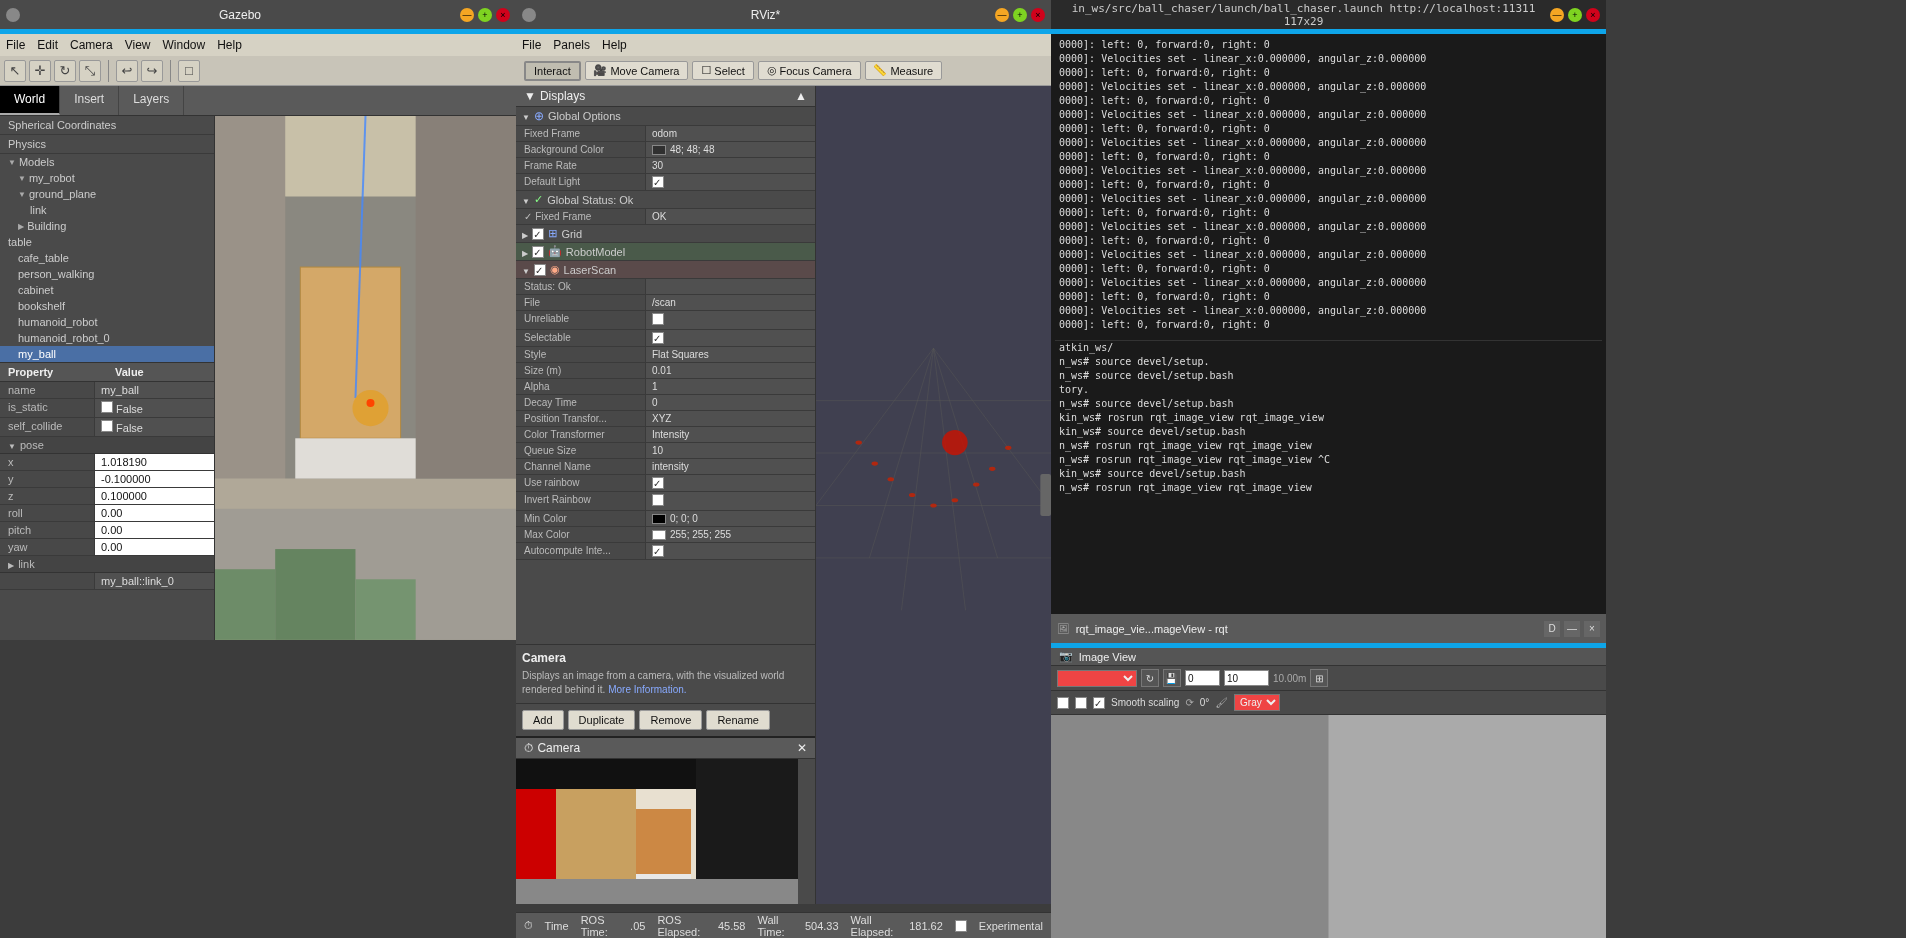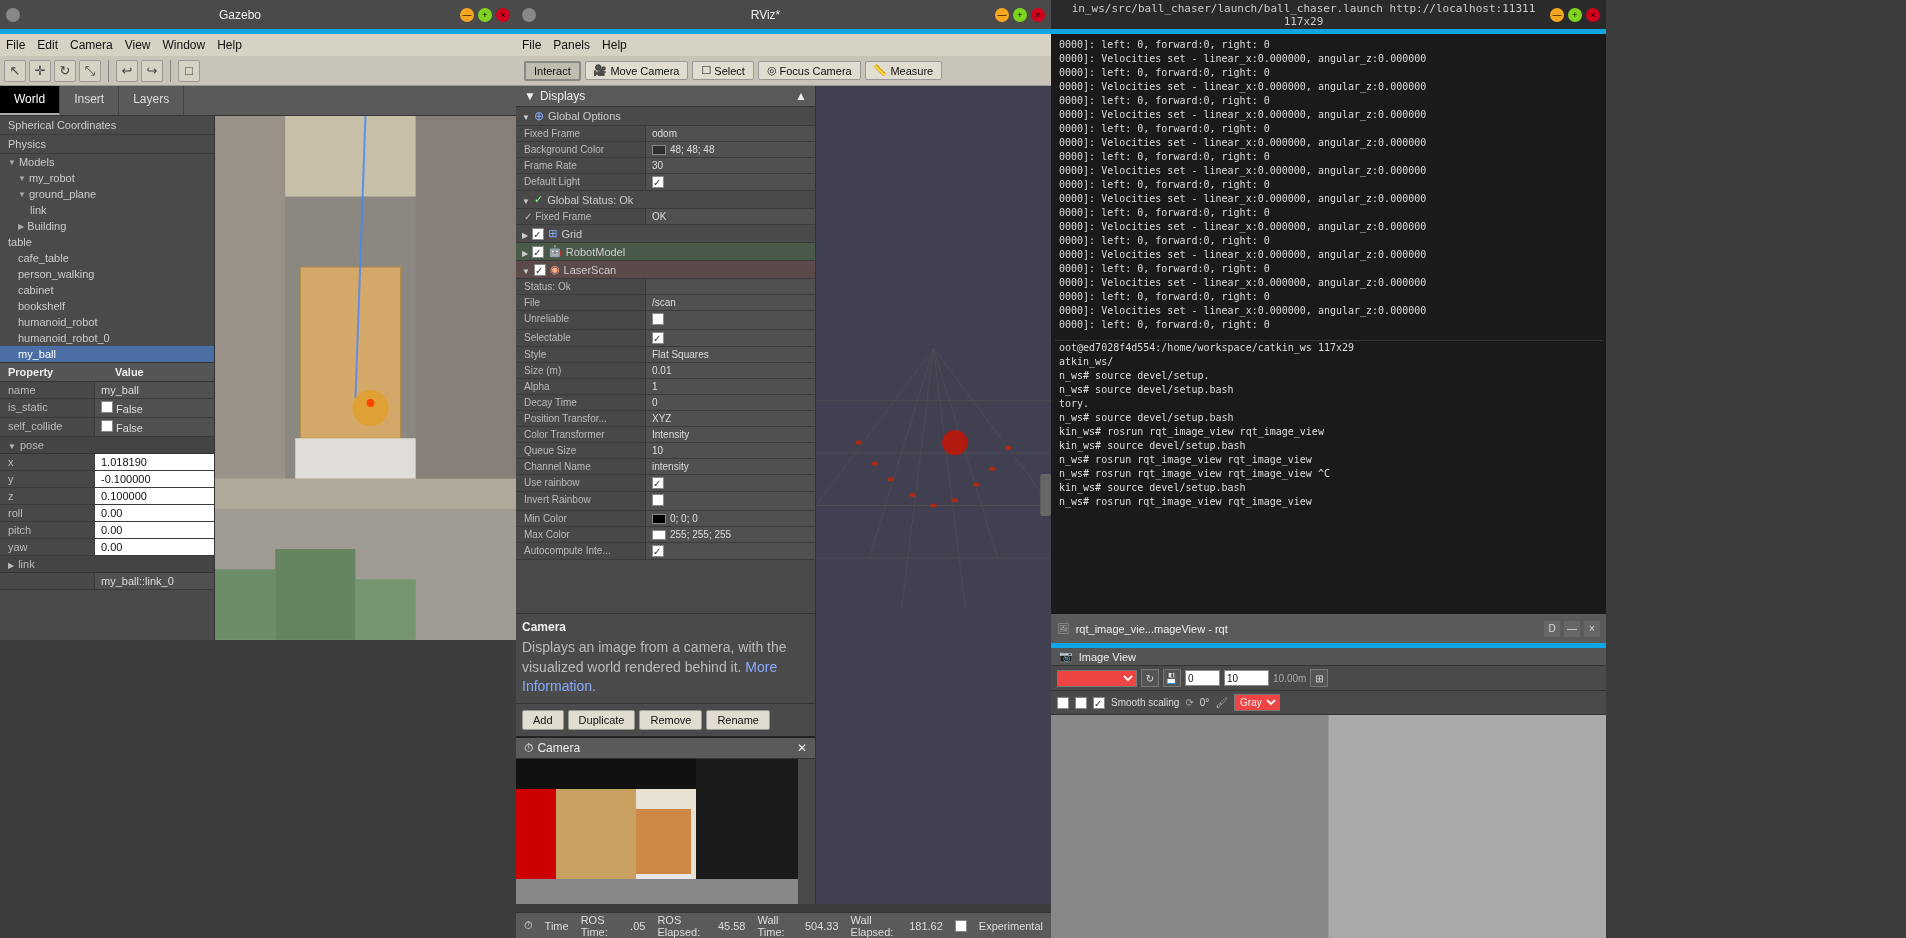--- a/index.html
+++ b/index.html
@@ -791,21 +791,21 @@
         <div class="display-prop">
           <div class="dp-name">Autocompute Inte...</div>
           <div class="dp-value">
             <span class="check-box checked"></span>
           </div>
         </div>
       </div>
 
       <div style="background:#4a4a4a;padding:6px;border-top:1px solid #333;">
         <div style="font-size:12px;font-weight:bold;color:#eee;margin-bottom:4px;">Camera</div>
-        <div style="font-size:14px;color:#bbb;line-height:1.4;">
+        <div style="font-size:10px;color:#bbb;line-height:1.4;">
           <span>Displays an image from a camera, with the visualized world rendered behind it.</span>
           <a style="color:#88aaff;cursor:pointer;">More Information.</a>
         </div>
       </div>
 
       <div class="display-buttons">
         <button class="display-btn">Add</button>
         <button class="display-btn">Duplicate</button>
         <button class="display-btn">Remove</button>
         <button class="display-btn">Rename</button>
@@ -923,21 +923,20 @@
     <div class="terminal-line">0000]: left: 0, forward:0, right: 0</div>
     <div class="terminal-line">0000]: Velocities set - linear_x:0.000000, angular_z:0.000000</div>
     <div class="terminal-line">0000]: left: 0, forward:0, right: 0</div>
     <div class="terminal-line">0000]: Velocities set - linear_x:0.000000, angular_z:0.000000</div>
     <div class="terminal-line">0000]: left: 0, forward:0, right: 0</div>
     <div class="terminal-line">0000]: Velocities set - linear_x:0.000000, angular_z:0.000000</div>
     <div class="terminal-line">0000]: left: 0, forward:0, right: 0</div>
     <div class="terminal-line">0000]: Velocities set - linear_x:0.000000, angular_z:0.000000</div>
     <div class="terminal-line">0000]: left: 0, forward:0, right: 0</div>
     <div style="margin-top:8px;border-top:1px solid #333;"></div>
-    <div class="terminal-line">oot@ed7028f4d554:/home/workspace/catkin_ws 117x29</div>
     <div class="terminal-line">atkin_ws/</div>
     <div class="terminal-line">n_ws# source devel/setup.</div>
     <div class="terminal-line">n_ws# source devel/setup.bash</div>
     <div class="terminal-line">tory.</div>
     <div class="terminal-line">n_ws# source devel/setup.bash</div>
     <div class="terminal-line">kin_ws# rosrun rqt_image_view rqt_image_view</div>
     <div class="terminal-line">kin_ws# source devel/setup.bash</div>
     <div class="terminal-line">n_ws# rosrun rqt_image_view rqt_image_view</div>
     <div class="terminal-line">n_ws# rosrun rqt_image_view rqt_image_view ^C</div>
     <div class="terminal-line">kin_ws# source devel/setup.bash</div>

